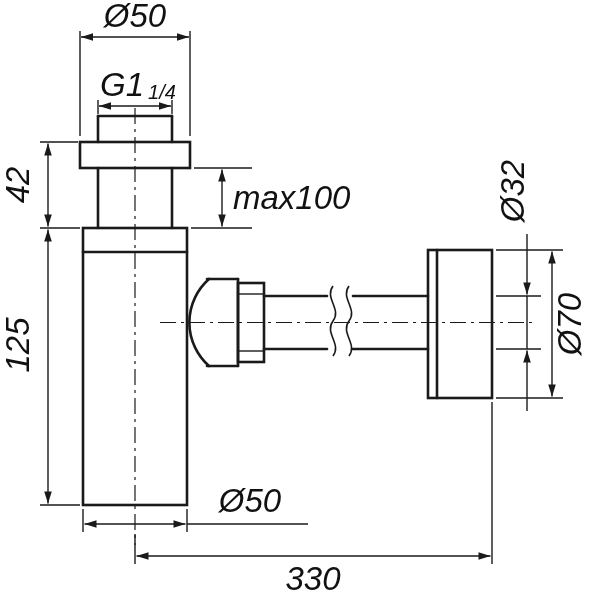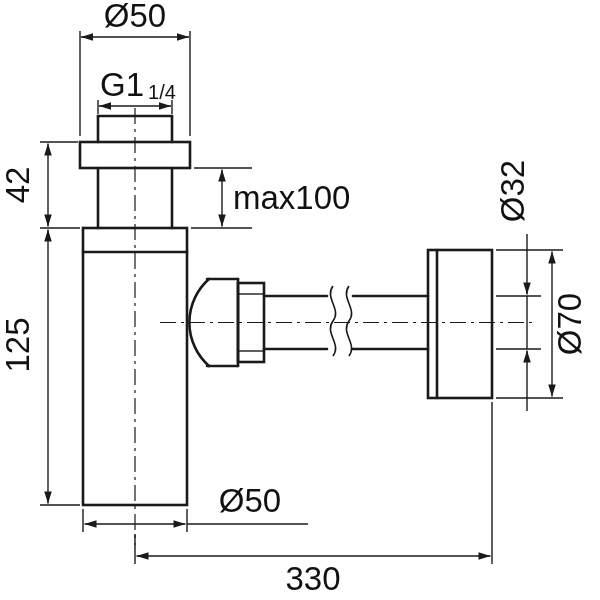--- a/index.html
+++ b/index.html
@@ -1,16 +1,16 @@
 <!DOCTYPE html>
 <html><head>
 <meta charset="utf-8">
 <style>
   html,body{margin:0;padding:0;background:#fff;}
-  #stage{width:600px;height:600px;background:#ffffff;position:relative;overflow:hidden;}
+  #stage{width:600px;height:600px;background:#ffffff;position:relative;overflow:hidden;font-style:italic;}
   svg{display:block;}
   .outline{stroke:#1a1a1a;stroke-width:2.6;fill:none;stroke-linecap:round;}
   .thin{stroke:#1a1a1a;stroke-width:1.4;fill:none;}
   .dim{stroke:#1a1a1a;stroke-width:1.4;fill:none;}
   .cl{stroke:#1a1a1a;stroke-width:1.2;fill:none;stroke-dasharray:16 5 3 5;}
   .wavy{stroke:#1a1a1a;stroke-width:1.6;fill:none;}
   text{fill:#111111;font-family:"Liberation Sans", sans-serif;}
   .lbl{font-size:33px;}
   .sub{font-size:20px;}
 </style>

